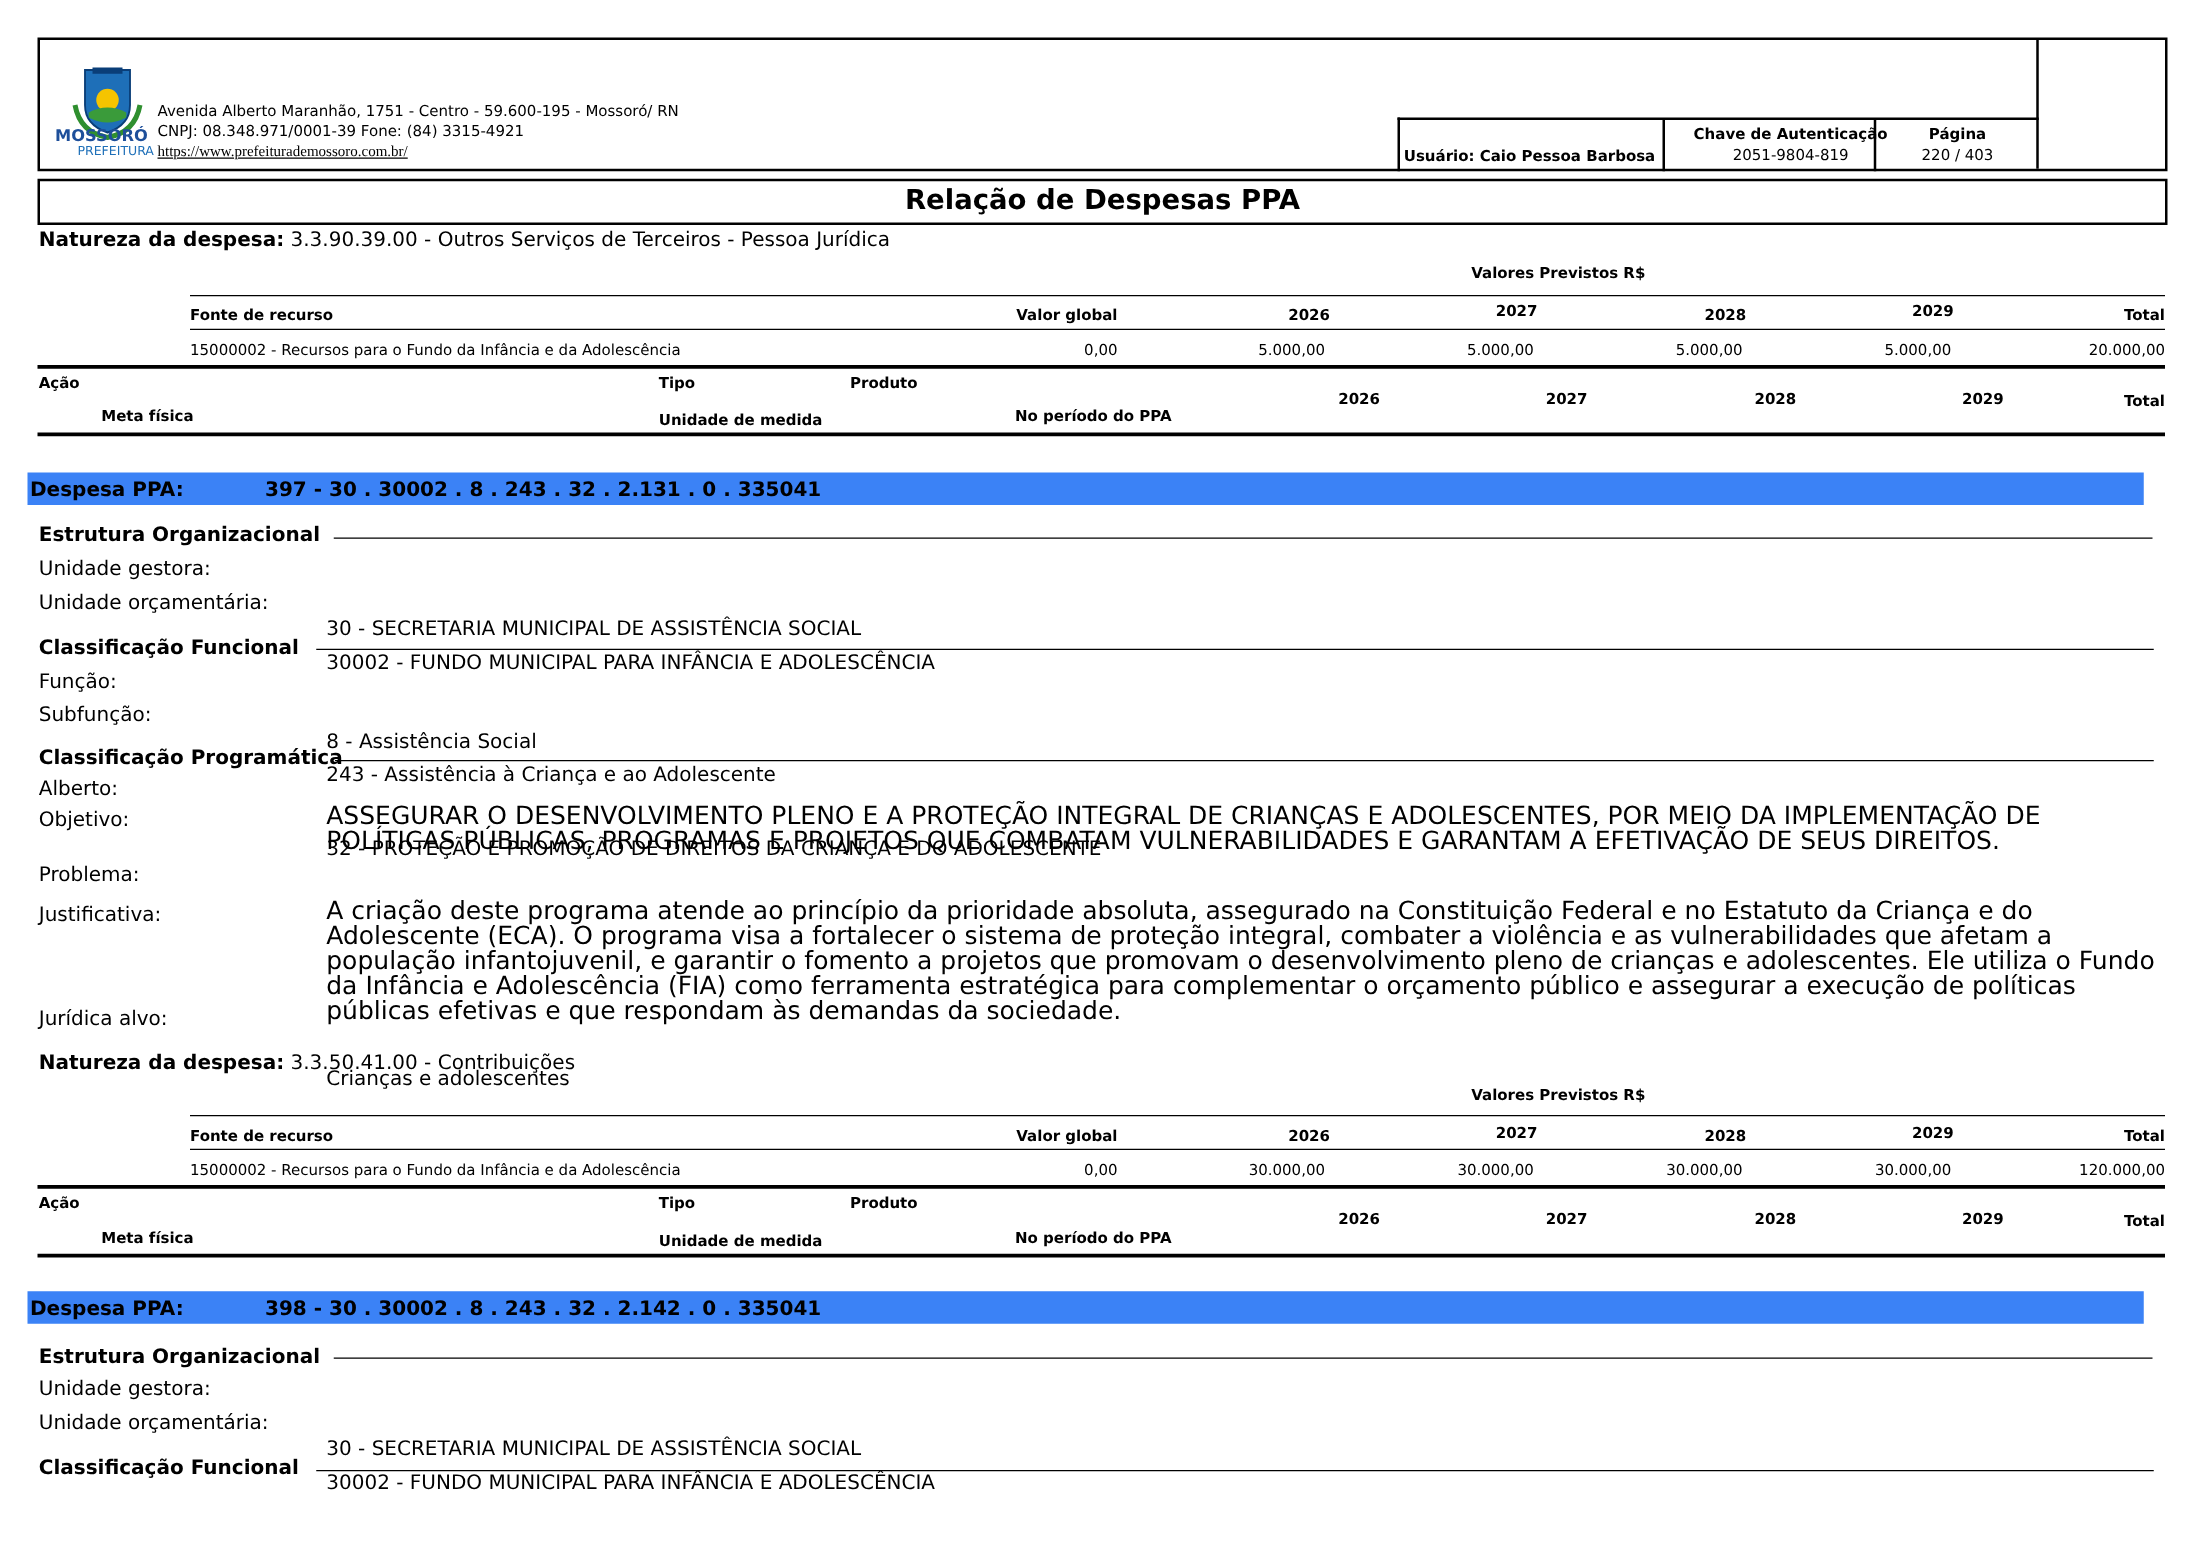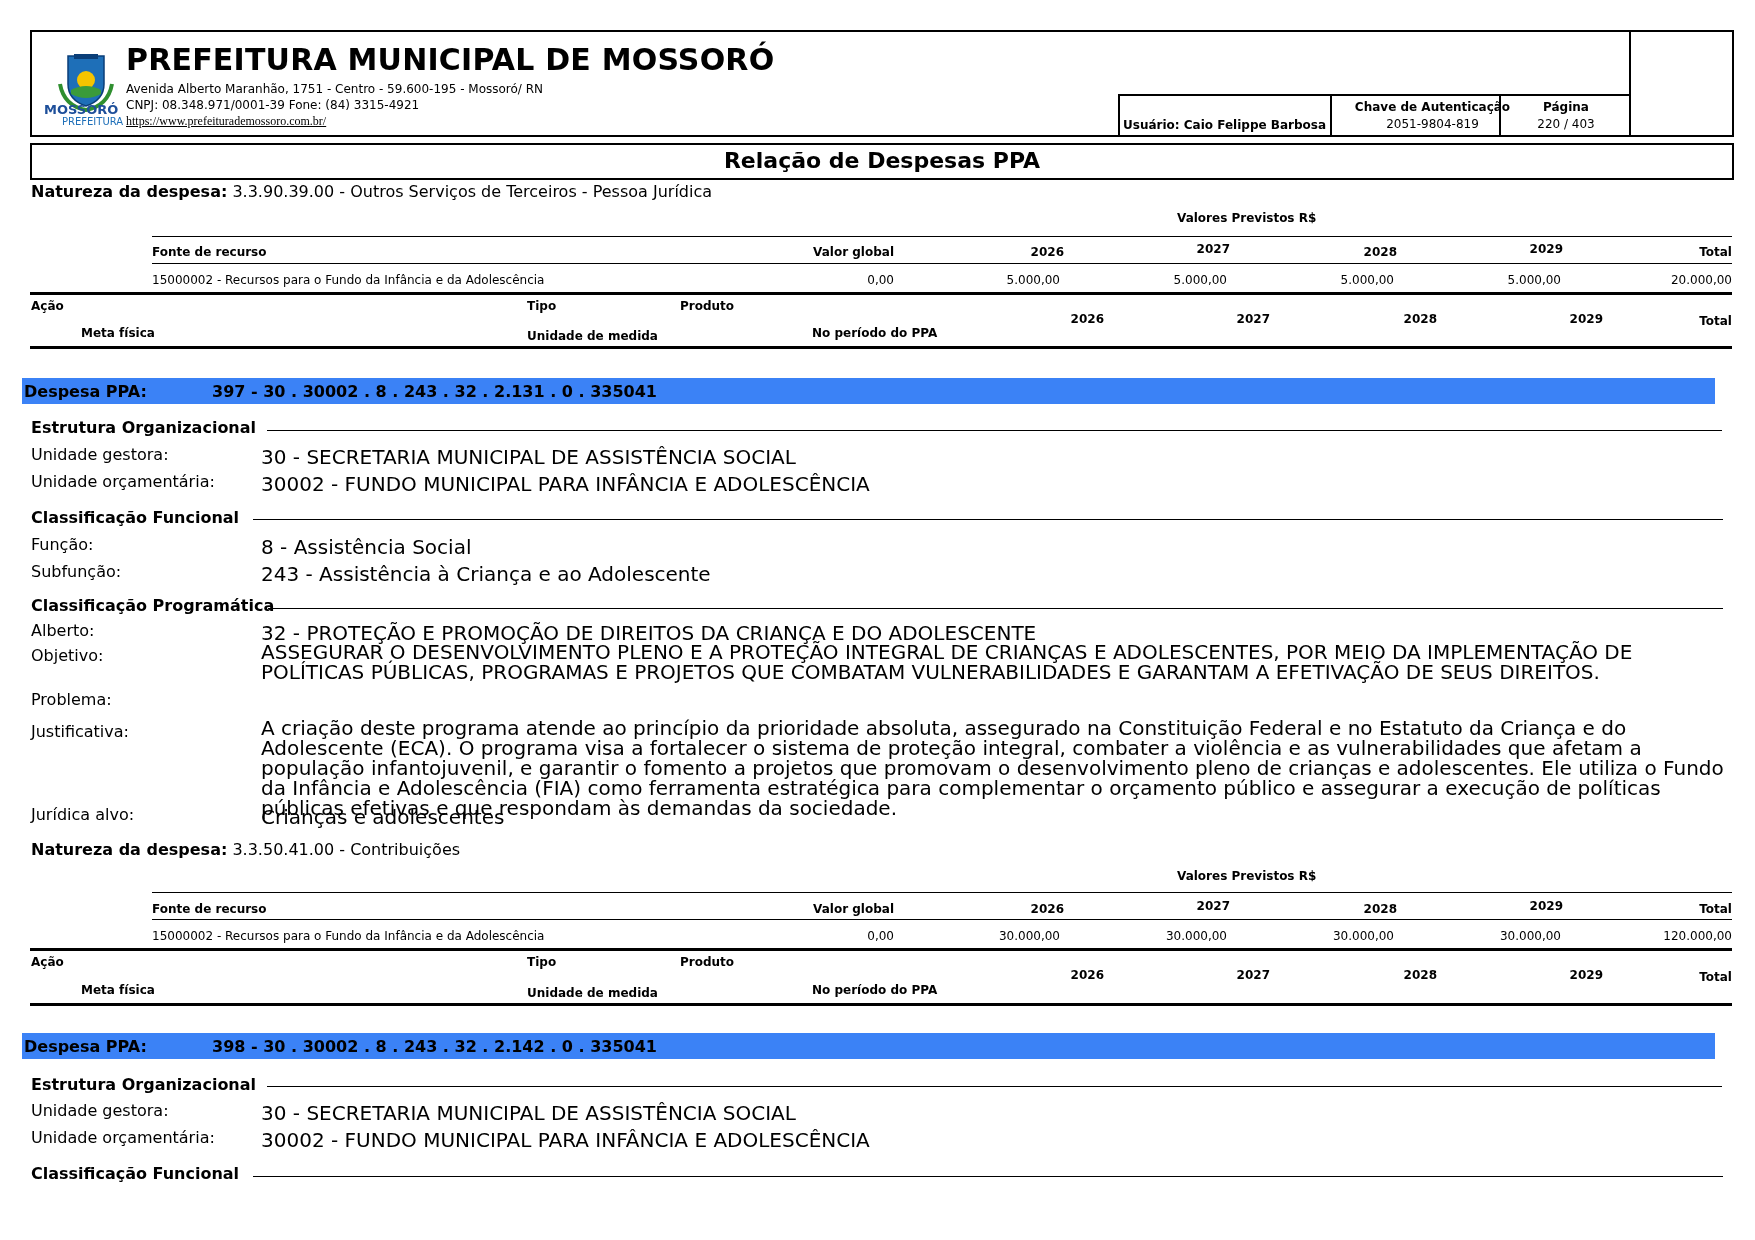--- a/index.html
+++ b/index.html
@@ -28,48 +28,47 @@
   .small { font-size:12px; }
   .th { font-size:12px; font-weight:bold; }
   .r { text-align:right; }
   .hline { position:absolute; height:1px; background:#000; }
   .hline2 { position:absolute; height:3px; background:#000; }
   .band { position:absolute; left:22px; width:1693px; height:26px; background:#3b82f6; }
   .band-lbl { position:absolute; left:2px; top:4px; font-size:16px; font-weight:bold; }
   .band-val { position:absolute; left:190px; top:4px; font-size:16px; font-weight:bold; }
   .sec-title { font-size:16px; font-weight:bold; }
   .lbl16 { font-size:16px; }
-  .val16 { font-size:20px; }
+  .val16 { font-size:16px;margin-top:48px; }
   .para { position:absolute; left:261px; width:1465px; font-size:20px; line-height:20px; white-space:normal; }
 </style>
 </head>
 <body>
 
 <div class="hdr">
   <div class="logo">
     <svg width="80" height="80" viewBox="0 0 80 80">
       <path d="M22 6 L58 6 L58 34 Q58 50 40 56 Q22 50 22 34 Z" fill="#1e6fb8" stroke="#0a3e78" stroke-width="1.5"></path>
       <circle cx="40" cy="30" r="9" fill="#f5c400"></circle>
       <path d="M25 40 Q40 32 55 40 L55 44 Q40 52 25 44 Z" fill="#3a9b3a"></path>
       <path d="M14 34 Q18 56 40 60 Q62 56 66 34" fill="none" stroke="#2f8f2f" stroke-width="4"></path>
       <rect x="28" y="4" width="24" height="5" fill="#0a3e78"></rect>
     </svg>
     <div class="abs b" style="left:-2px; top:52px; font-size:13px; color:#1e4f9a;">MOSSORÓ</div>
     <div class="abs" style="left:16px; top:66px; font-size:10px; color:#1e6fb8;">PREFEITURA</div>
   </div>
-  <div class="org-title">PREFEITURA MUNICIPAL DE MOSSORÓ</div>
   <div class="org-line" style="top:50px;">Avenida Alberto Maranhão, 1751 - Centro - 59.600-195 - Mossoró/ RN</div>
   <div class="org-line" style="top:66px;">CNPJ: 08.348.971/0001-39 Fone: (84) 3315-4921</div>
   <a class="org-line org-link" style="top:82px;">https://www.prefeiturademossoro.com.br/</a>
 
   <div class="hdr-vline" style="left:1597px;"></div>
 
   <div class="info-box">
     <div class="info-cell" style="left:0; width:210px;">
-      <span class="abs b" style="left:3px; top:22px;">Usuário: Caio Felippe Barbosa</span>
+      <span class="abs b" style="left:3px; top:22px;">Usuário: Caio Pessoa Barbosa</span>
     </div>
     <div class="info-sep" style="left:210px;"></div>
     <div class="info-cell" style="left:212px; width:201px;">
       <span class="lbl">Chave de Autenticação</span>
       <span class="val">2051-9804-819</span>
     </div>
     <div class="info-sep" style="left:379px;"></div>
     <div class="info-cell" style="left:381px; width:130px;">
       <span class="lbl">Página</span>
       <span class="val">220 / 403</span>

